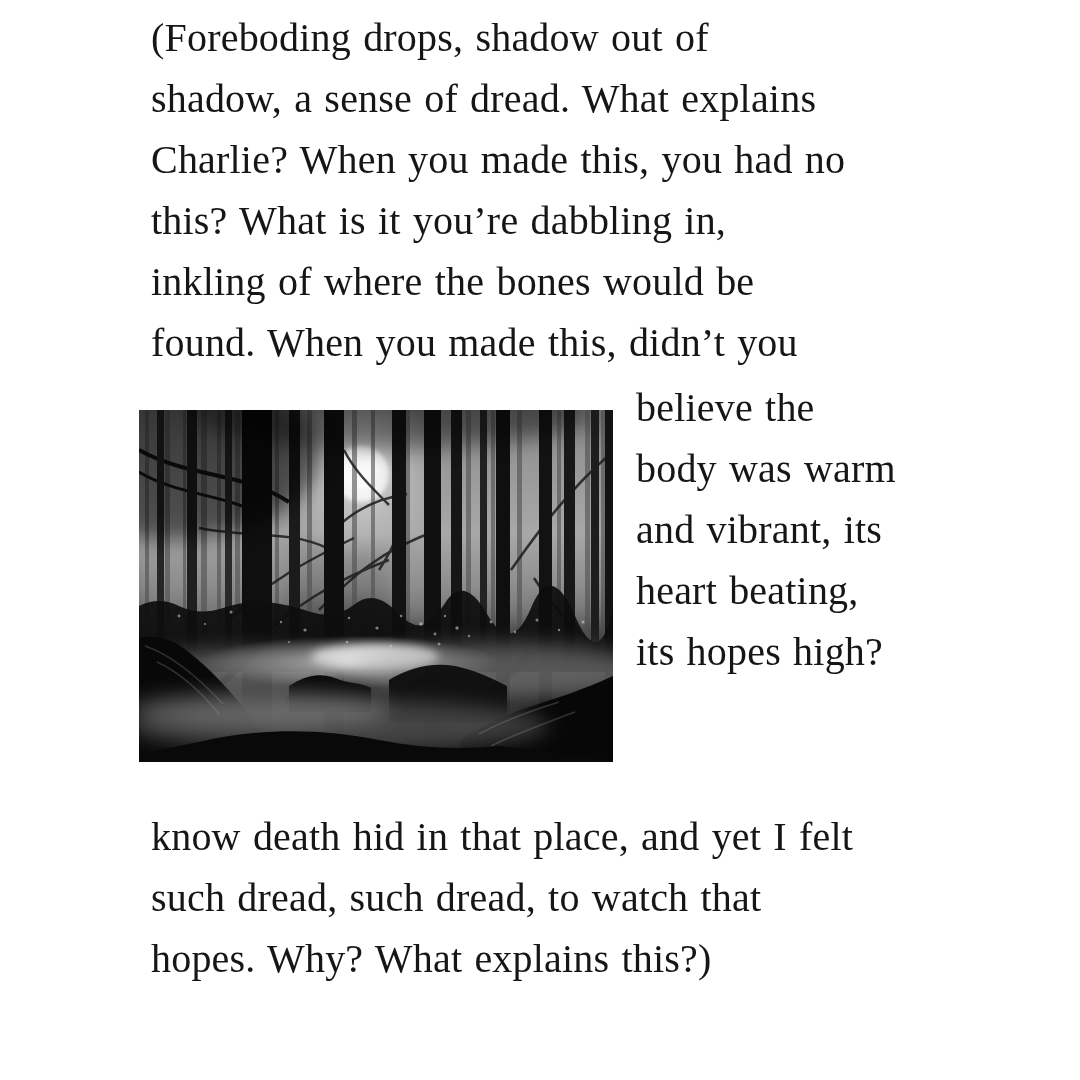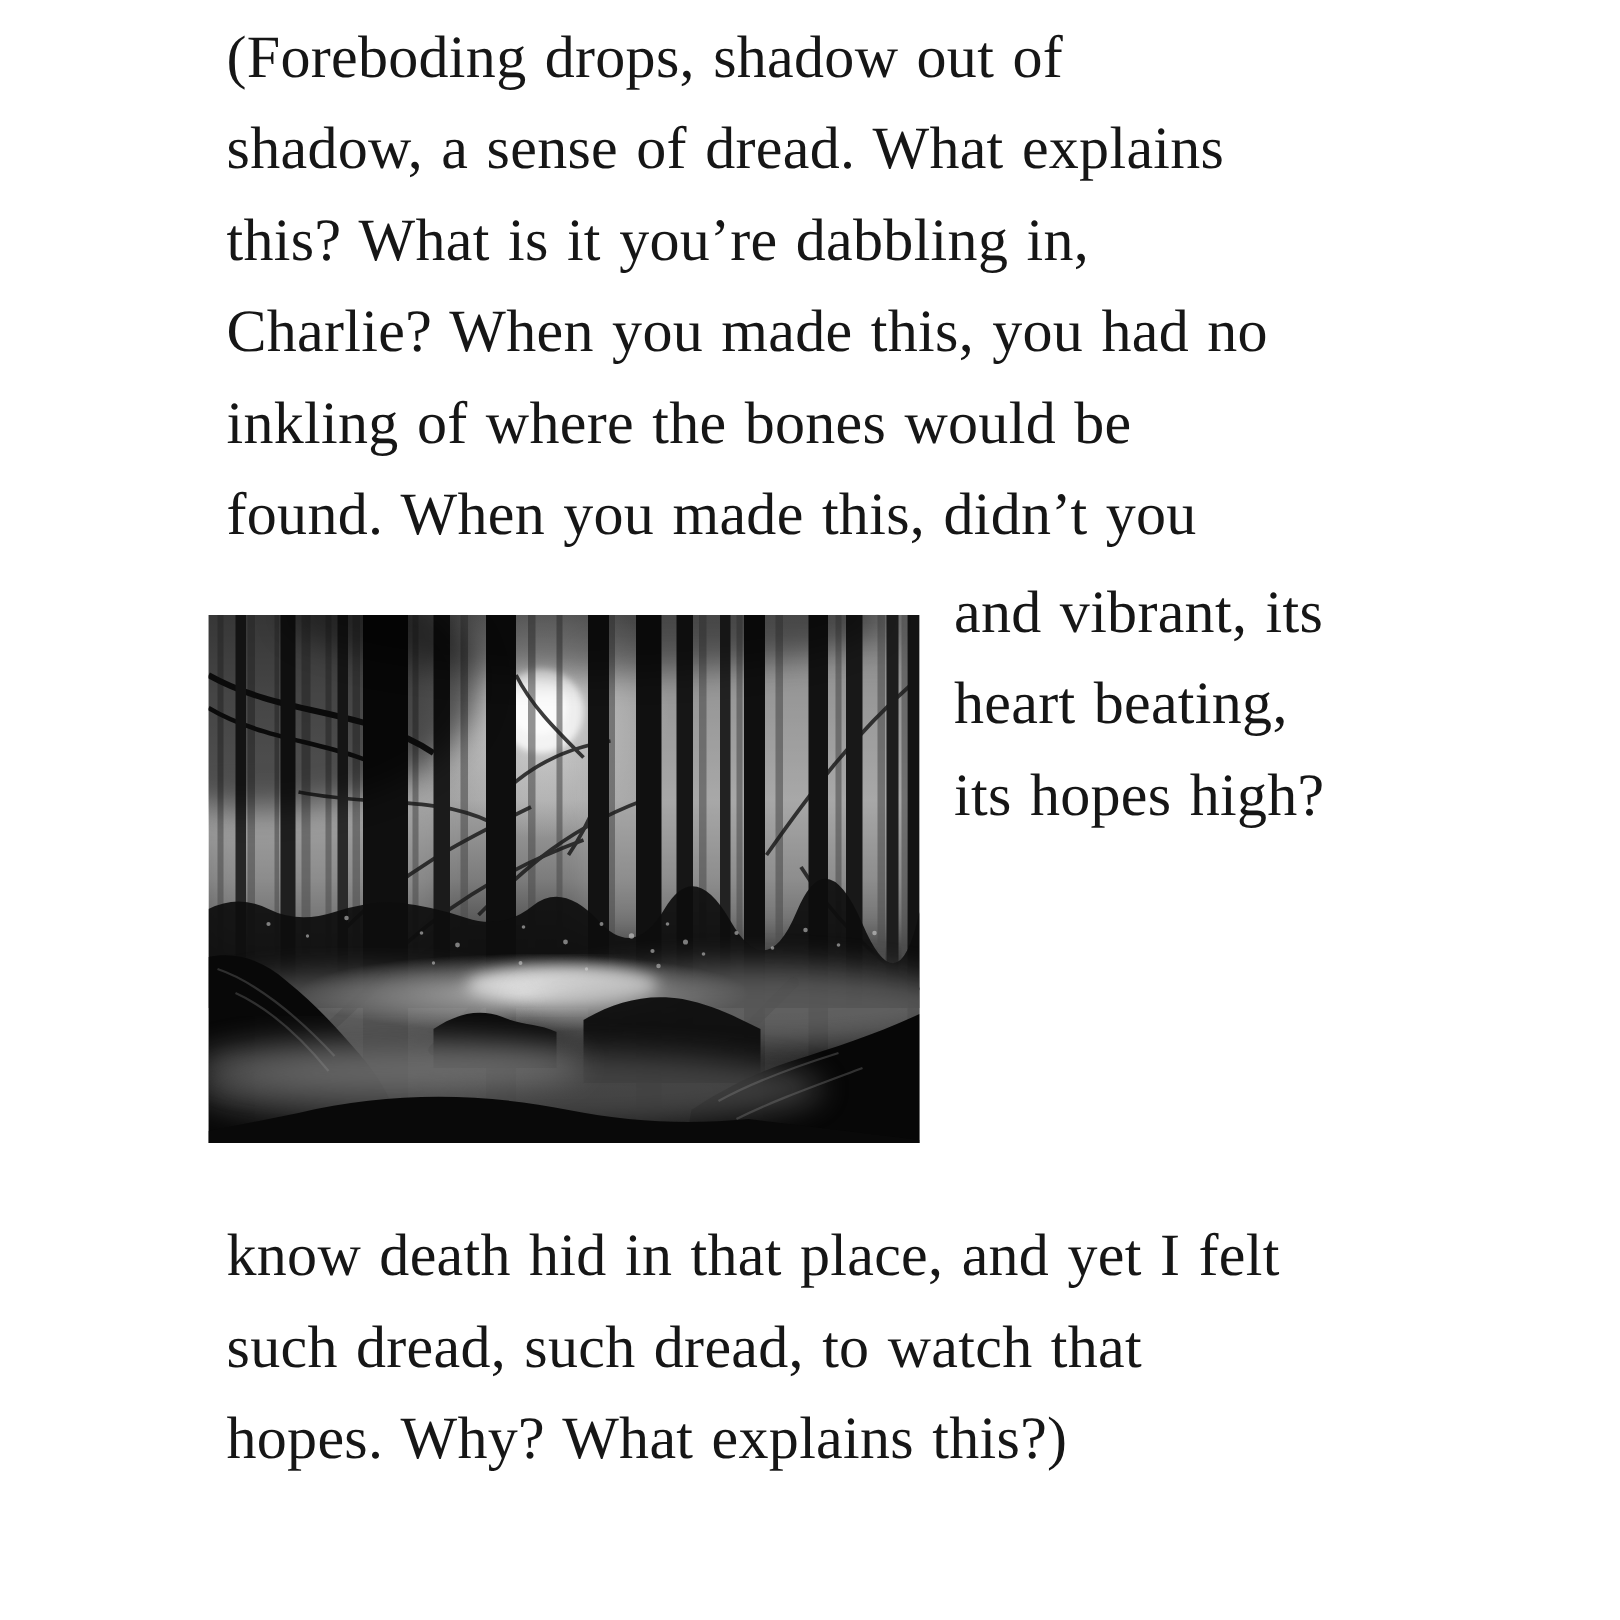--- a/index.html
+++ b/index.html
@@ -36,22 +36,22 @@
   .para-closing { position: absolute; left: 151px; top: 806px; }
 </style>
 </head>
 <body>
 
 <div class="page">
 
   <div class="para-opening">
       <div class="line">(Foreboding drops, shadow out of</div>
       <div class="line">shadow, a sense of dread. What explains</div>
+      <div class="line">Charlie? When you made this, you had no</div>
       <div class="line">this? What is it you’re dabbling in,</div>
-      <div class="line">Charlie? When you made this, you had no</div>
       <div class="line">inkling of where the bones would be</div>
       <div class="line">found. When you made this, didn’t you</div>
     </div>
 
   <figure class="photo">
     <svg viewBox="0 0 474 352" preserveAspectRatio="none">
       <defs>
         <linearGradient id="sky" x1="0" y1="0" x2="0" y2="1">
           <stop offset="0" stop-color="#6e6e6e"></stop>
           <stop offset="0.15" stop-color="#8a8a8a"></stop>
@@ -202,20 +202,22 @@
       <ellipse cx="120" cy="300" rx="130" ry="18" fill="#9b9b9b" opacity="0.45" filter="url(#b10)"></ellipse>
       <path d="M0,344 L60,332 C120,318 180,318 240,330 C280,338 320,340 360,336 L474,350 L474,352 L0,352 Z" fill="#090909"></path>
 
       <ellipse cx="30" cy="45" rx="150" ry="85" fill="#000000" opacity="0.5" filter="url(#b10)"></ellipse>
       <ellipse cx="250" cy="0" rx="200" ry="40" fill="#000000" opacity="0.35" filter="url(#b10)"></ellipse>
     </svg>
   </figure>
 
   <div class="wrap-col">
     <div>
+        <div class="line">believe the</div>
+        <div class="line">body was warm</div>
         <div class="line">and vibrant, its</div>
         <div class="line">heart beating,</div>
         <div class="line">its hopes high?</div>
       </div>
   </div>
 
   <div class="para-closing">
       <div class="line">know death hid in that place, and yet I felt</div>
       <div class="line">such dread, such dread, to watch that</div>
       <div class="line">hopes. Why? What explains this?)</div>

